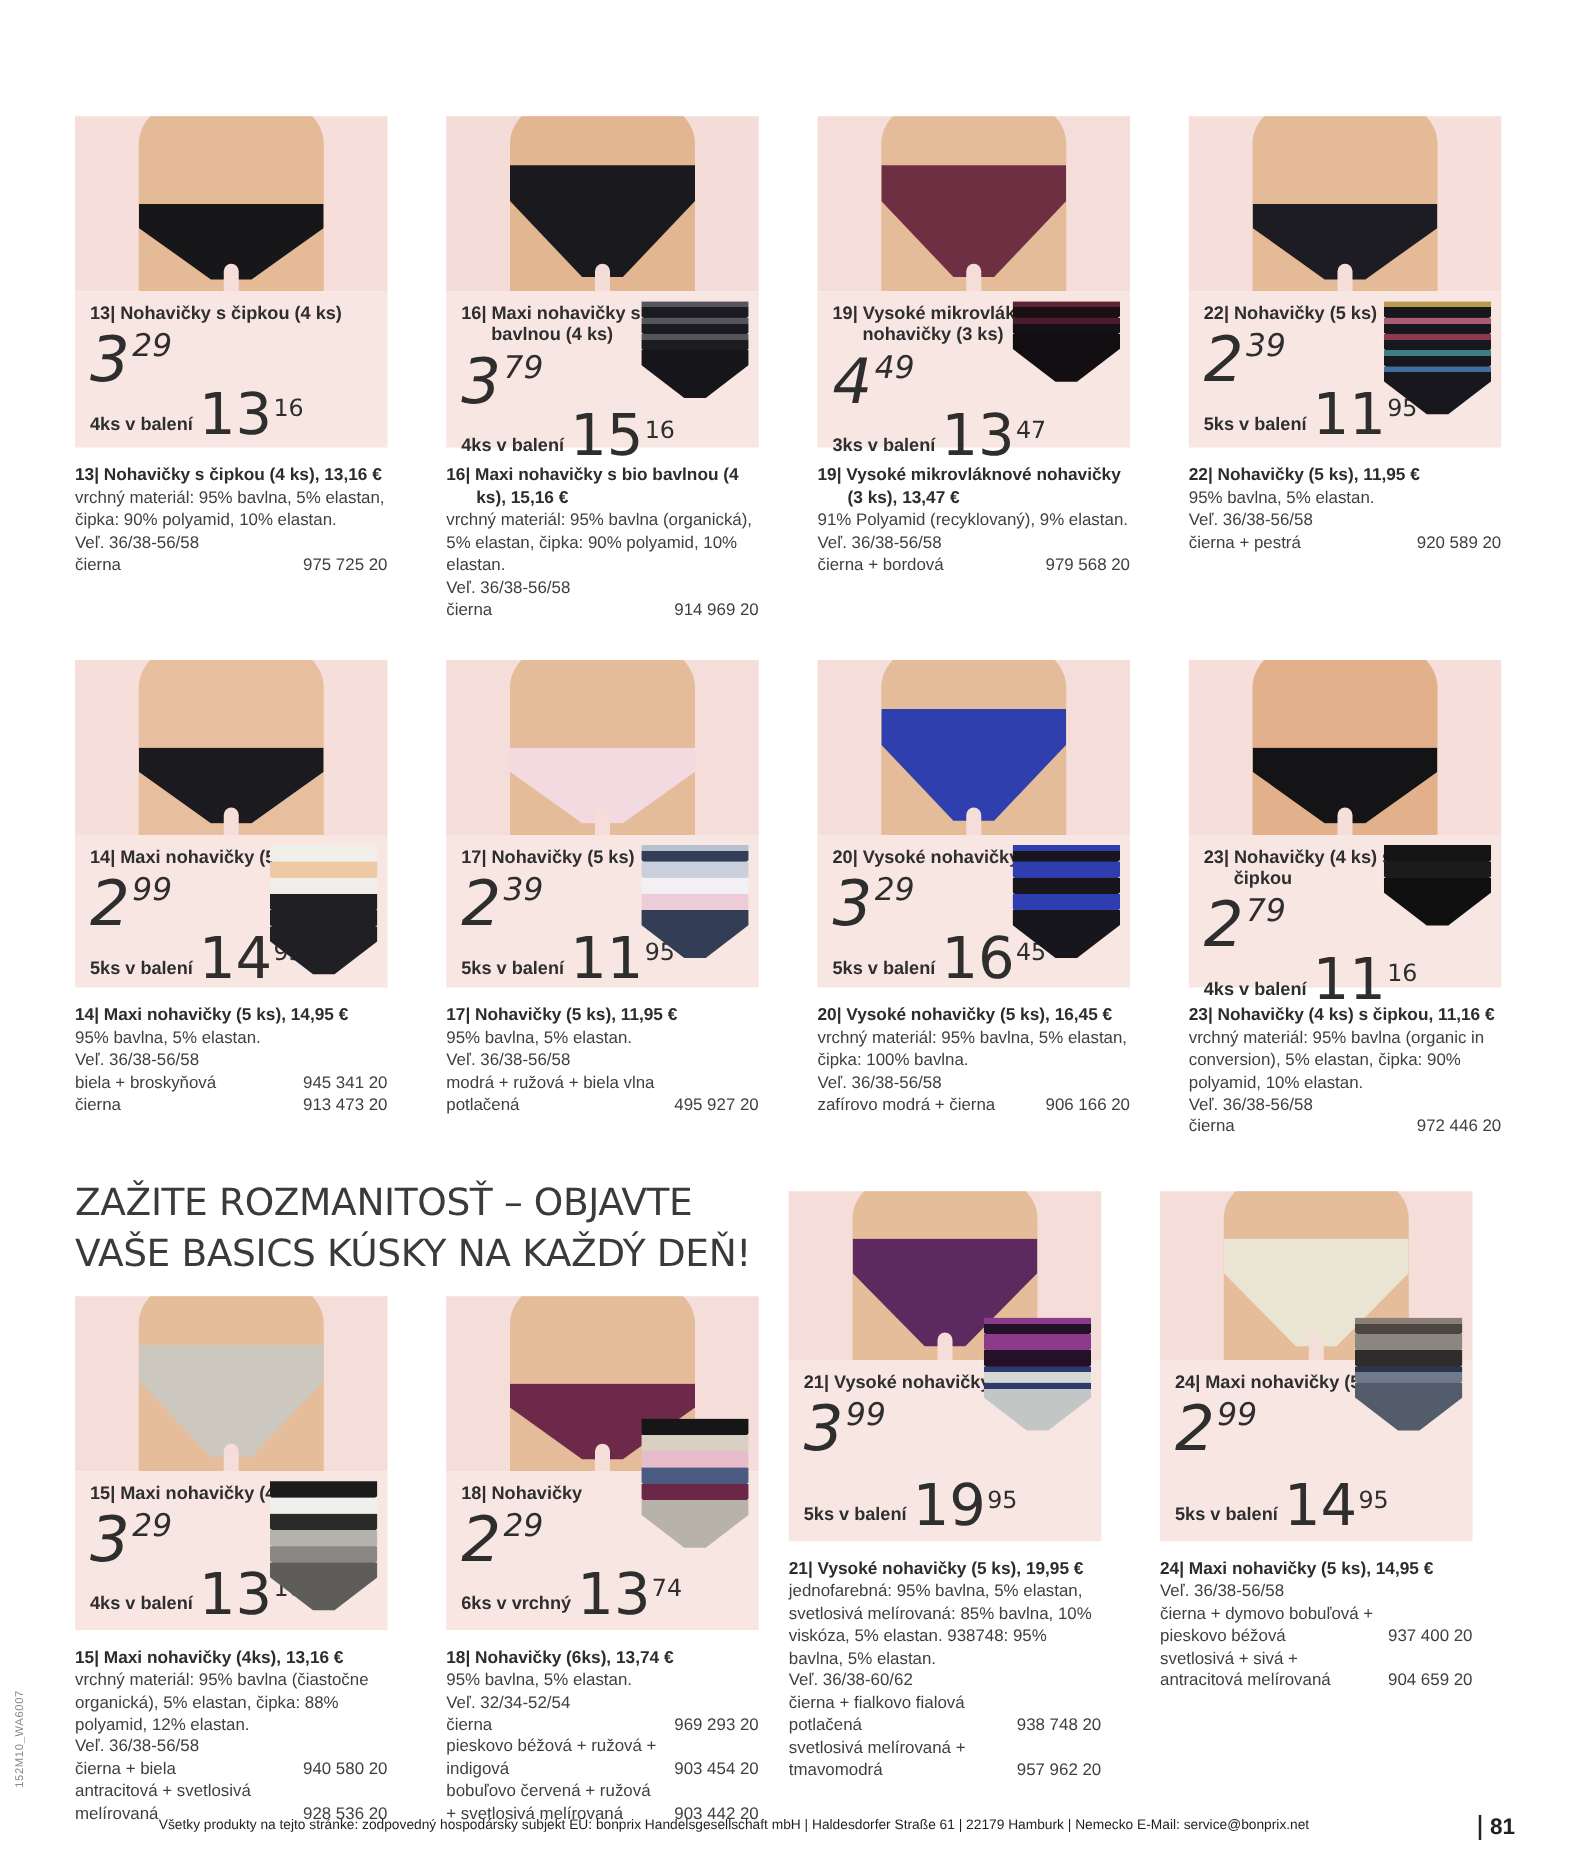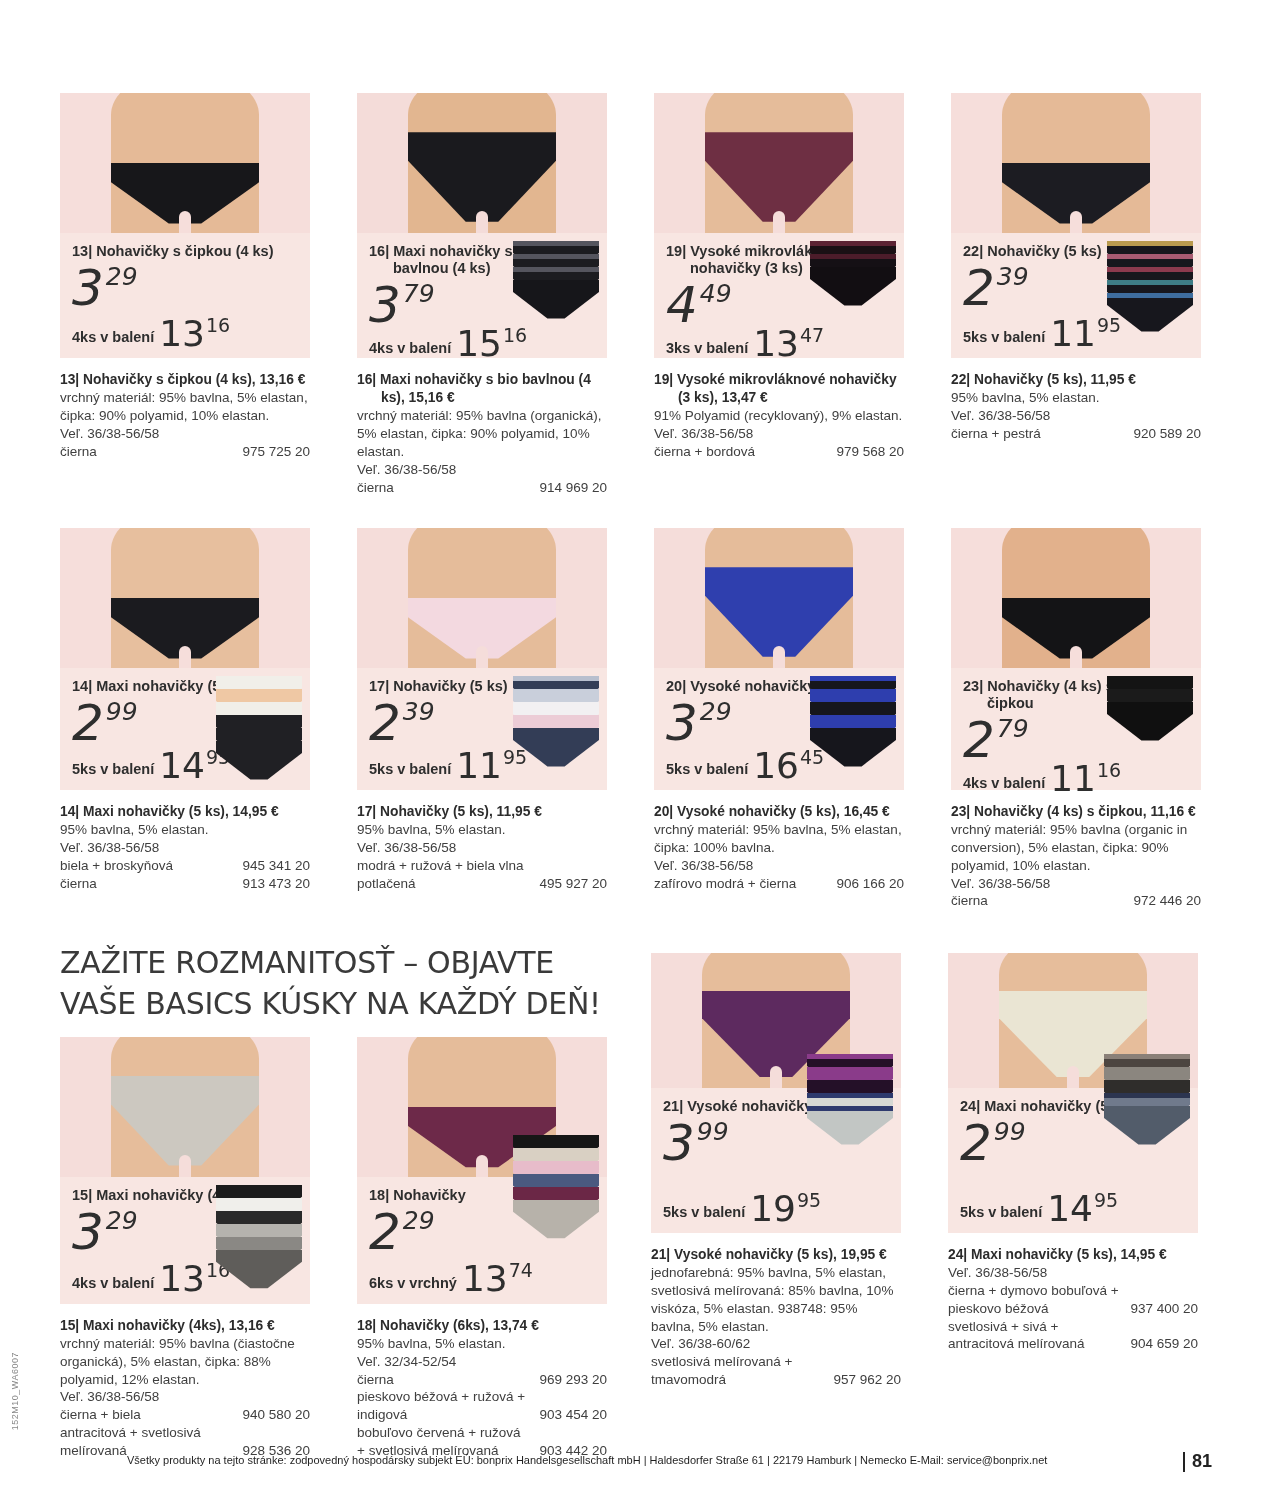--- a/index.html
+++ b/index.html
@@ -2,21 +2,21 @@
 <html><head>
 <meta charset="utf-8">
 <style>
   html,body{margin:0;padding:0;}
   body{width:1262px;height:1500px;position:relative;background:#ffffff;
        font-family:"Liberation Sans",sans-serif;color:#3d3d3d;overflow:hidden;}
   .content{position:absolute;left:60px;top:0;width:1141px;margin-top:48px;}
   .grid4{display:grid;grid-template-columns:repeat(4,250px);column-gap:47px;}
   .s1{margin-top:45px;height:435px;}
   .s2{height:410px;}
-  .s3{display:flex;column-gap:24px;justify-content:space-between;}
+  .s3{display:flex;column-gap:24px;}
   .grid2{display:grid;grid-template-columns:repeat(2,250px);column-gap:47px;}
   .s3-left{width:547px;}
   .s3-right{width:550px;}
   .s3-right .grid2{margin-top:15px;}
 
   .product{display:flex;flex-direction:column;}
   .photo{position:relative;overflow:hidden;}
   .s1 .photo,.s2 .photo,.s3-left .photo{height:140px;}
   .s3-right .photo{height:135px;}
   .torso{position:absolute;left:50%;top:-16px;transform:translateX(-50%);width:148px;height:210px;
@@ -34,21 +34,21 @@
   .s3-left .pricebox{height:127px;}
   .s3-right .pricebox{height:145px;}
   .box-title{font-weight:bold;font-size:14.5px;line-height:1.18;color:#2e2e2e;padding-left:24px;text-indent:-24px;}
   .has-thumb .box-title{max-width:168px;}
   .big-price{margin-top:6px;font-family:"DejaVu Sans",sans-serif;color:#2e2e2e;font-style:italic;}
   .pi{font-size:50px;line-height:.9;}
   .pd{font-size:25px;position:relative;top:-20px;margin-left:2px;}
   .pack-row{margin-top:auto;display:flex;align-items:flex-end;gap:5px;}
   .pack-label{font-weight:bold;font-size:14.5px;margin-bottom:5px;white-space:nowrap;color:#2e2e2e;}
   .pack-price{font-family:"DejaVu Sans",sans-serif;color:#2e2e2e;white-space:nowrap;}
-  .ppi{font-size:36px;line-height:.9;}
+  .ppi{font-size:46px;line-height:.9;}
   .ppd{font-size:19px;position:relative;top:-14px;margin-left:1px;}
 
   .stack{position:absolute;right:8px;top:8px;width:86px;}
   .stack.lift{top:-34px;}
   .stack.lift2{top:-42px;}
   .stack-item{width:86px;height:40px;margin-top:-27px;
               clip-path:polygon(0 0,100% 0,100% 30%,60% 96%,40% 96%,0 30%);}
   .stack-item:first-child{margin-top:0;}
 
   .desc{margin-top:13px;font-size:13.5px;line-height:1.32;color:#3f3f3f;}
@@ -436,20 +436,24 @@
                 <div class="stack-item" style="background: rgb(36, 16, 40);"></div>
                 <div class="stack-item" style="background: linear-gradient(rgb(46, 58, 110) 0px, rgb(46, 58, 110) 5px, rgb(214, 216, 212) 5px);"></div>
                 <div class="stack-item" style="background: linear-gradient(rgb(46, 58, 110) 0px, rgb(46, 58, 110) 5px, rgb(194, 198, 196) 5px);"></div>
               </div>
           </div>
           <div class="desc">
             <p class="desc-title">21| Vysoké nohavičky (5 ks), 19,95 €</p>
             <p>jednofarebná: 95% bavlna, 5% elastan, svetlosivá melírovaná: 85% bavlna, 10% viskóza, 5% elastan. 938748: 95% bavlna, 5% elastan.</p>
             <p>Veľ. 36/38-60/62</p>
             <div class="variant">
+                <span class="v-label">čierna + fialkovo fialová potlačená</span>
+                <span class="v-code">938 748 20</span>
+              </div>
+            <div class="variant">
                 <span class="v-label">svetlosivá melírovaná + tmavomodrá</span>
                 <span class="v-code">957 962 20</span>
               </div>
           </div>
         </article>
 
         <article class="product">
           <div class="photo" style="background: rgb(245, 221, 218);">
             <div class="torso" style="background: rgb(230, 189, 155);"></div>
             <div class="panty high" style="background: rgb(234, 229, 211);"></div>

